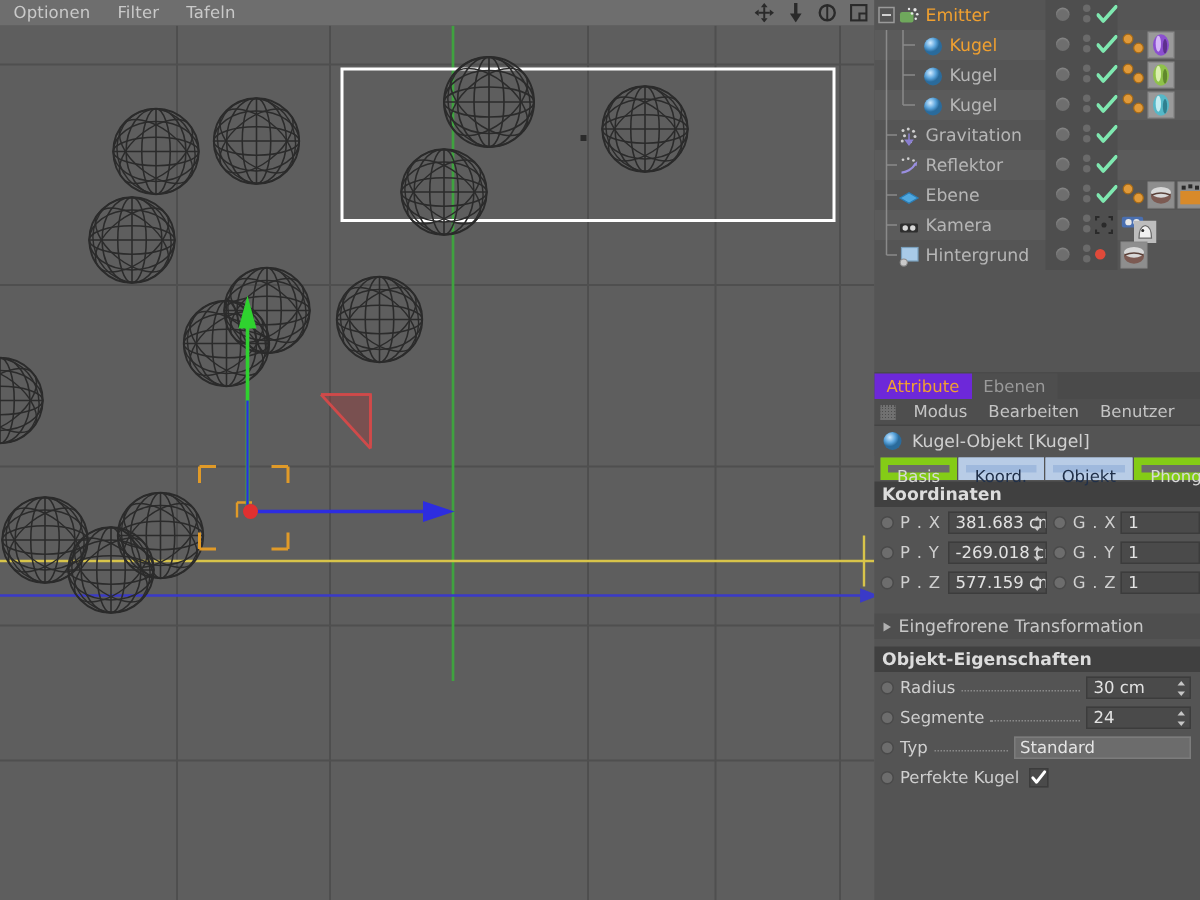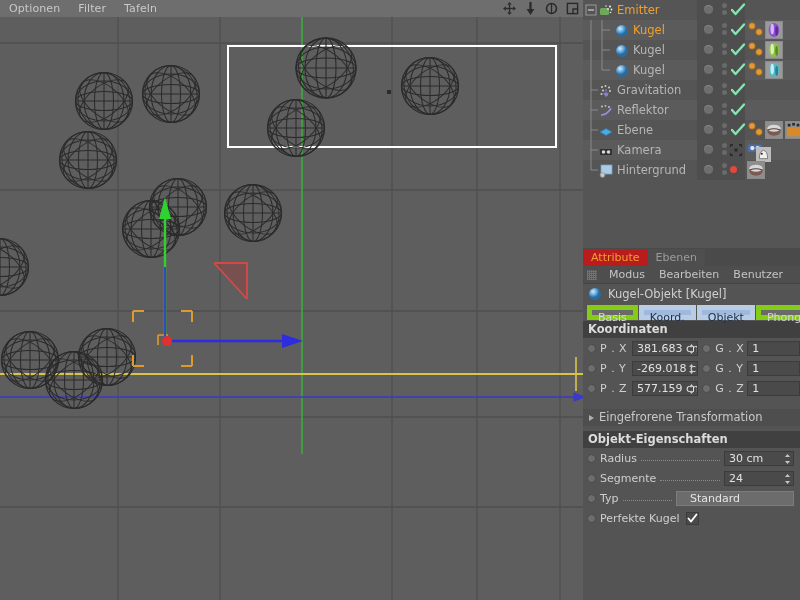--- a/index.html
+++ b/index.html
@@ -100,21 +100,21 @@
     background: #545454;
   }
   #attr-tabs {
     position: relative; height: 18px; width: 217px; background: #4a4a4a;
     display: flex; align-items: flex-end;
   }
   .attr-tab {
     height: 17px; line-height: 17px; padding: 0 8px; font-size: 11px;
     color: #9a9a9a; background: #4e4e4e;
   }
-  .attr-tab.active { color: #f0a030; background: #b91c1c; }
+  .attr-tab.active { color: #f0a030; background: #6d28d9; }
   #attr-menubar {
     position: relative; height: 18px; width: 217px; background: #4e4e4e;
     display: flex; align-items: center; gap: 0;
     border-bottom: 1px solid #444;
   }
   .attr-grip {
     width: 10px; height: 10px; margin: 0 5px 0 4px;
     background-image:
       repeating-linear-gradient(0deg,#8e8e8e 0 1px, transparent 1px 2px),
       repeating-linear-gradient(90deg,#8e8e8e 0 1px, transparent 1px 2px);
@@ -175,21 +175,21 @@
   }
   .prop-label {
     font-size: 11px; color: #cfcfcf; white-space: nowrap; flex: none;
   }
   .dotted-fill {
     flex: 1; border-bottom: 1px dotted #8a8a8a; margin: 0 4px 3px 4px;
     height: 8px; min-width: 4px;
   }
   .combo-field {
     height: 15px; background: #6c6c6c; border: 1px solid #7c7c7c;
-    display: flex; align-items: center; padding-left: 13px;
+    display: flex; align-items: center; padding-left: 3px;
   }
   .combo-field span { font-size: 11px; color: #e4e4e4; }
   .checkbox-tick {
     width: 13px; height: 13px; background: #4a4a4a; border: 1px solid #3c3c3c;
     display: flex; align-items: center; justify-content: center;
   }
 </style>
 </head>
 <body>
 

